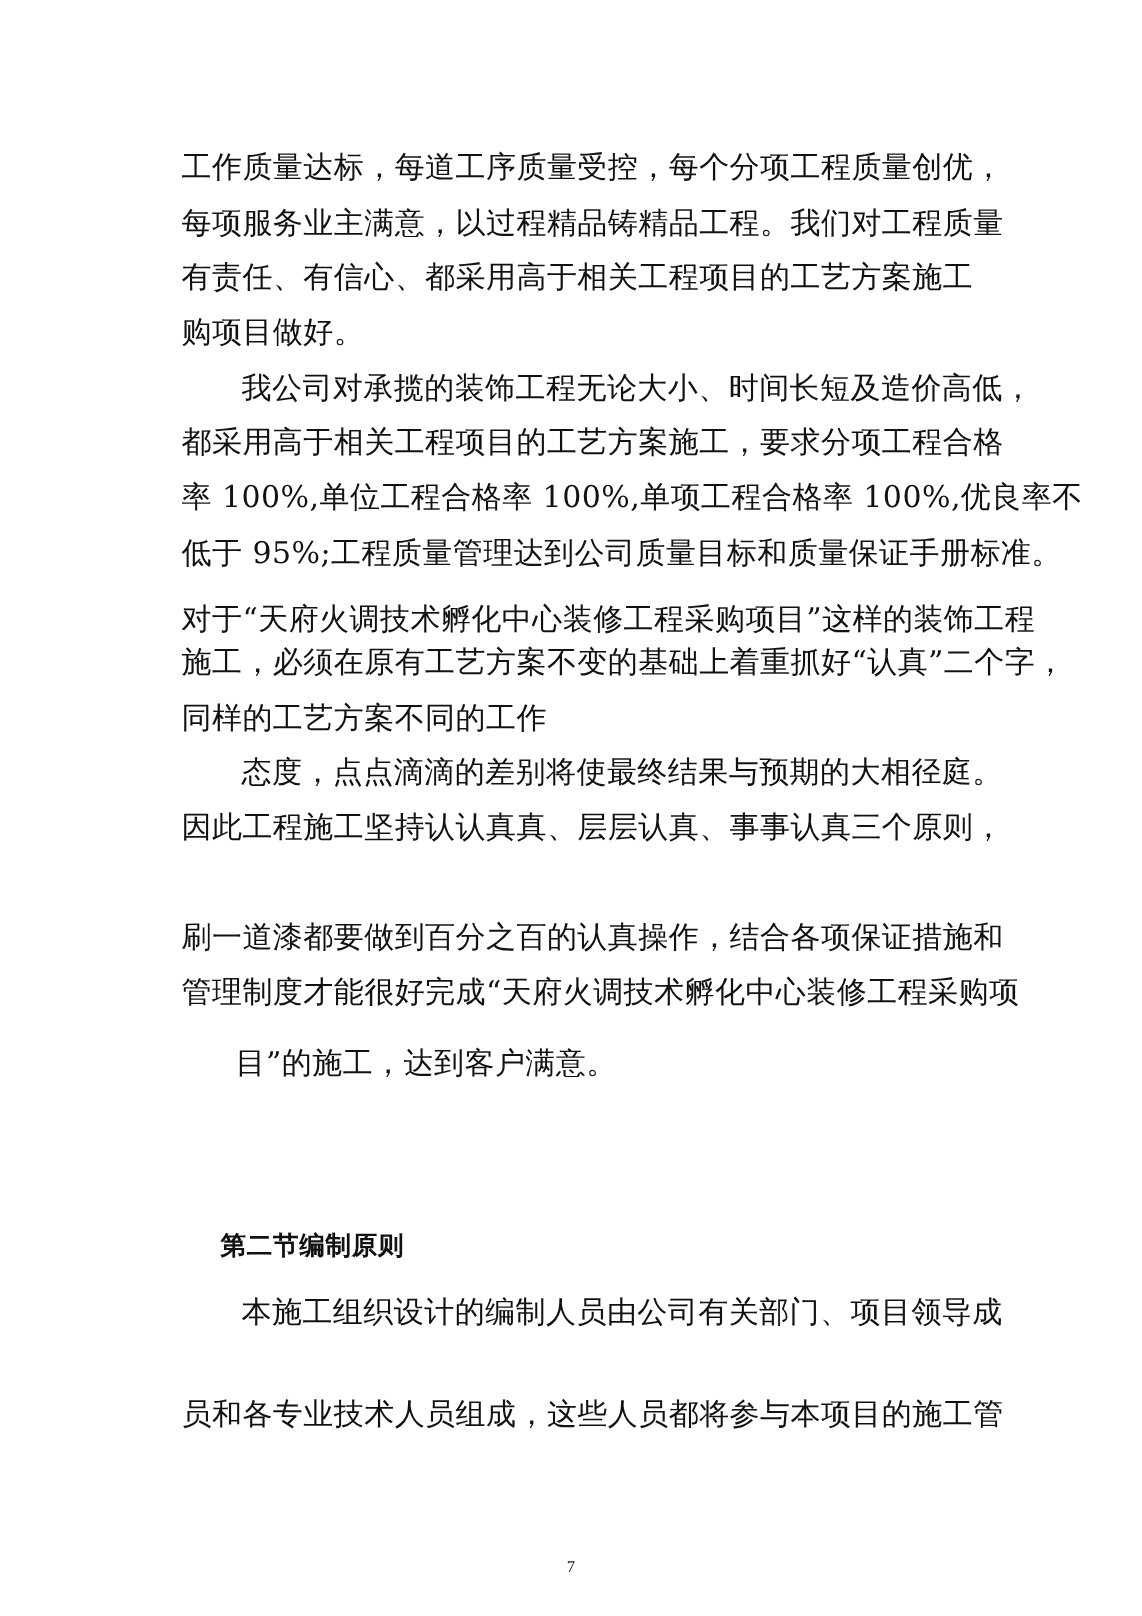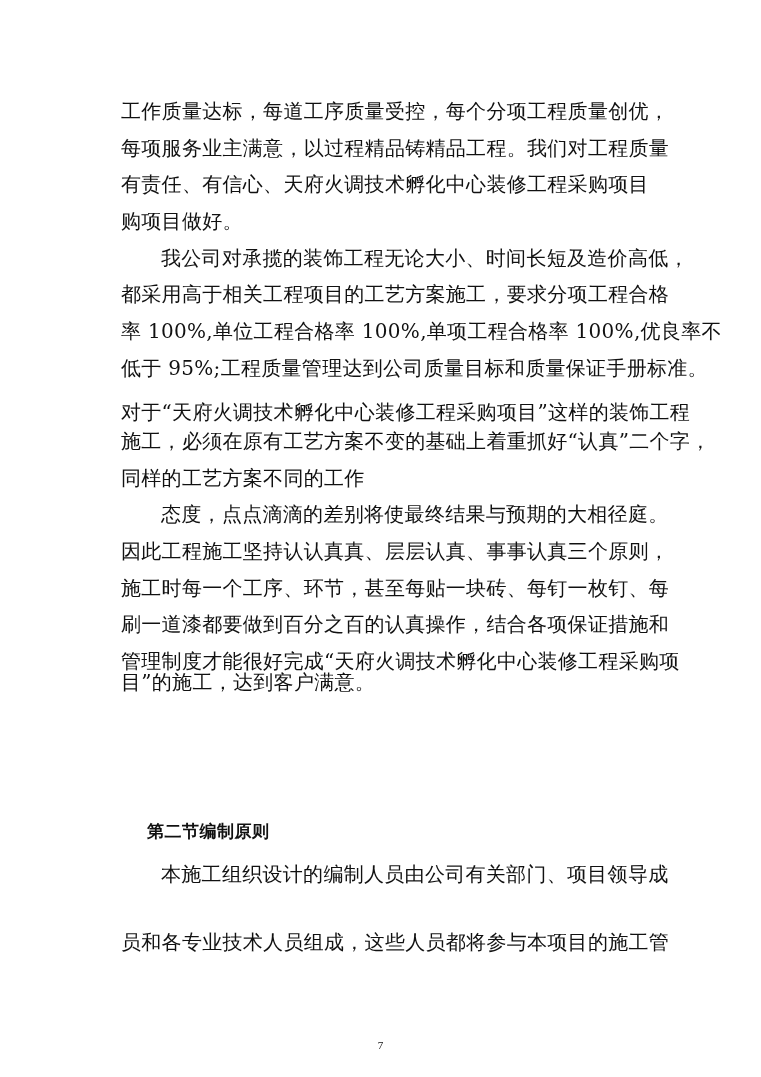--- a/index.html
+++ b/index.html
@@ -53,37 +53,36 @@
     font-family: "Liberation Serif", serif;
   }
 </style>
 </head>
 <body>
 
 <div class="page">
 
   <div class="line" style="top:99px;">工作质量达标，每道工序质量受控，每个分项工程质量创优，</div>
   <div class="line" style="top:136px;">每项服务业主满意，以过程精品铸精品工程。我们对工程质量</div>
-  <div class="line" style="top:172px;">有责任、有信心、天府火调技术孵化中心装修工程采购项目</div>
+  <div class="line" style="top:172px;">有责任、有信心、都采用高于相关工程项目的工艺方案施工</div>
   <div class="line" style="top:209px;">购项目做好。</div>
 
   <div class="line indent" style="top:246px;">我公司对承揽的装饰工程无论大小、时间长短及造价高低，</div>
   <div class="line" style="top:282px;">都采用高于相关工程项目的工艺方案施工，要求分项工程合格</div>
   <div class="line" style="top:319px;">率 100%,单位工程合格率 100%,单项工程合格率 100%,优良率不</div>
   <div class="line" style="top:356px;text-align:right;">低于 95%;工程质量管理达到公司质量目标和质量保证手册标准。</div>
   <div class="line" style="top:400px;">对于“天府火调技术孵化中心装修工程采购项目”这样的装饰工程</div>
   <div class="line" style="top:429px;">施工，必须在原有工艺方案不变的基础上着重抓好“认真”二个字，</div>
   <div class="line" style="top:466px;">同样的工艺方案不同的工作</div>
 
   <div class="line indent" style="top:502px;">态度，点点滴滴的差别将使最终结果与预期的大相径庭。</div>
   <div class="line" style="top:539px;">因此工程施工坚持认认真真、层层认真、事事认真三个原则，</div>
-  <div class="line" style="top:576px;">施工时每一个工序、环节，甚至每贴一块砖、每钉一枚钉、每</div>
   <div class="line" style="top:649px;">管理制度才能很好完成“天府火调技术孵化中心装修工程采购项</div>
   <div class="line" style="top:612px;">刷一道漆都要做到百分之百的认真操作，结合各项保证措施和</div>
-  <div class="line" style="top:670px;">目”的施工，达到客户满意。</div>
+  <div class="line" style="top:696px;margin-left:36px;">目”的施工，达到客户满意。</div>
 
   <div class="heading">第二节编制原则</div>
 
   <div class="line indent" style="top:862px;">本施工组织设计的编制人员由公司有关部门、项目领导成</div>
   <div class="line" style="top:930px;">员和各专业技术人员组成，这些人员都将参与本项目的施工管</div>
 
   <div class="page-number">7</div>
 </div>
 
 </body></html>

